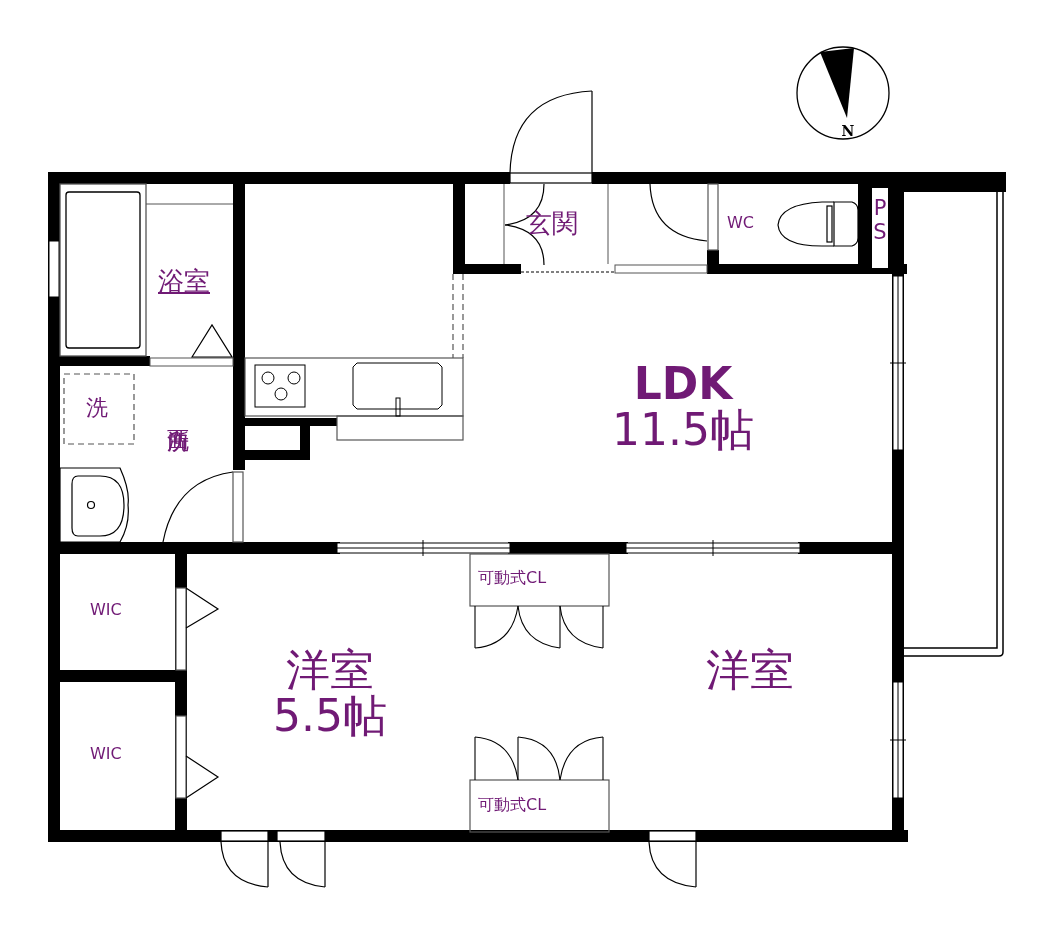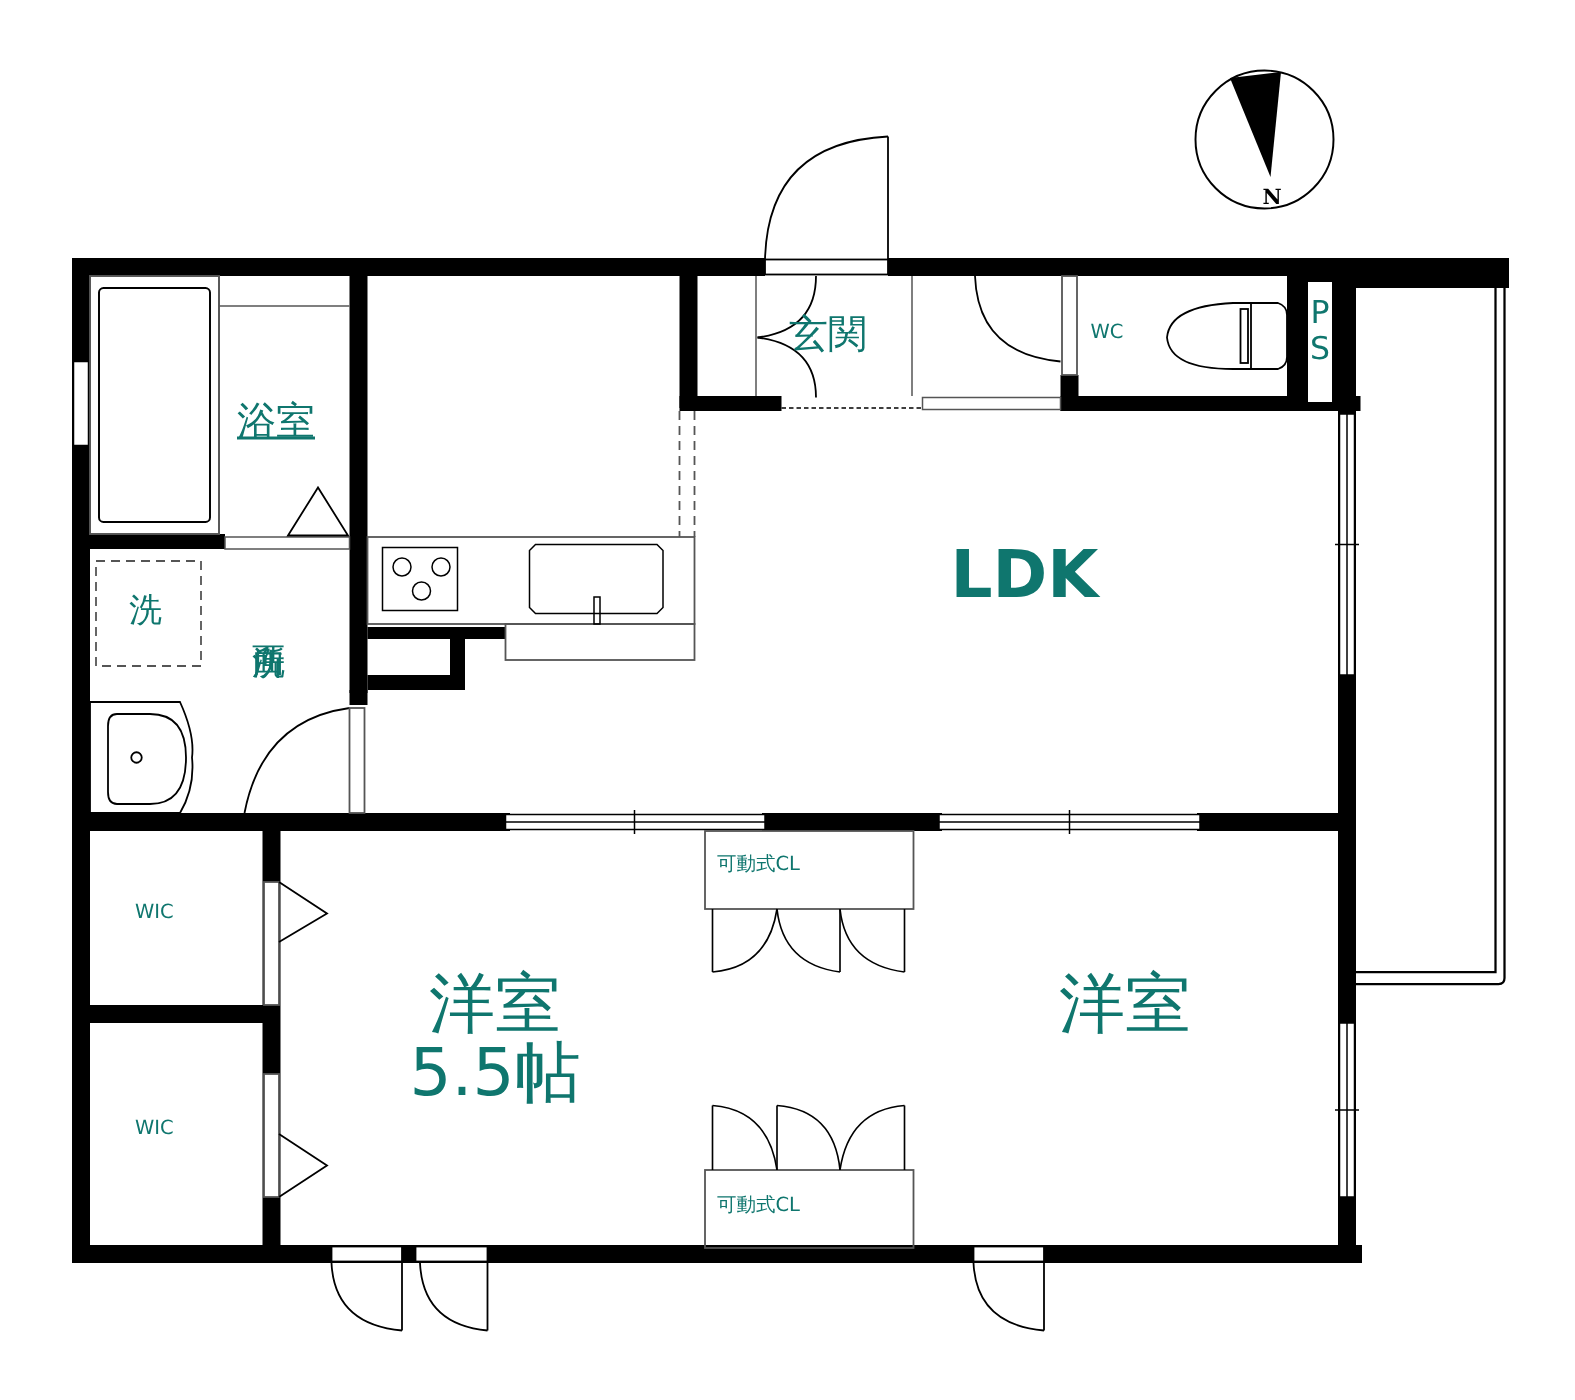--- a/index.html
+++ b/index.html
@@ -1,22 +1,22 @@
 <!DOCTYPE html>
 <html><head>
 <meta charset="utf-8">
 <style>
   html, body { margin: 0; padding: 0; background: #ffffff; }
   body { width: 1050px; height: 933px; position: relative; overflow: hidden; font-family: "DejaVu Sans", "Liberation Sans", sans-serif; }
   #plan { position: absolute; left: 0; top: 0; }
-  .lbl { position: absolute; color: #0f766e; line-height: 1; white-space: nowrap; text-align: center; }
+  .lbl { position: absolute; color: #701a75; line-height: 1; white-space: nowrap; text-align: center; }
   .lbl-lg { font-size: 44px; }
   .lbl-md { font-size: 26px; }
   .lbl-sm { font-size: 22px; }
-  .lbl-xs { font-size: 13px; }
+  .lbl-xs { font-size: 16px; }
   .vert { writing-mode: vertical-rl; text-orientation: upright; letter-spacing: 0; }
 </style>
 </head>
 <body>
 
 <svg id="plan" width="1050" height="933" viewBox="0 0 1050 933" xmlns="http://www.w3.org/2000/svg">
 
   <g fill="none" stroke="#000" stroke-width="1.5">
     <path d="M903 185 L1003 185 L1003 652 Q1003 656 999 656 L903 656"></path>
     <path d="M903 185 L997 185 L997 648 L903 648"></path>
@@ -201,20 +201,21 @@
 
 <div class="lbl lbl-md" style="left:158px; top:268px;text-decoration:underline;">浴室</div>
 <div class="lbl lbl-sm" style="left:86px; top:397px;">洗</div>
 <div class="lbl lbl-sm vert" style="left:167px; top:412px;">洗面所</div>
 <div class="lbl lbl-md" style="left:526px; top:210px;">玄関</div>
 <div class="lbl lbl-xs" style="left:727px; top:215px;">WC</div>
 <div class="lbl lbl-sm vert" style="left:869px; top:196px; font-size:21px;">PS</div>
 
 <div style="position:absolute; left:588px; top:362px; width:190px; text-align:center;">
   <div class="lbl lbl-lg" style="position:static;font-weight:bold;">LDK</div>
+  <div class="lbl lbl-lg" style="position:static; margin-top:2px;">11.5帖</div>
 </div>
 
 <div style="position:absolute; left:240px; top:648px; width:180px; text-align:center;">
   <div class="lbl lbl-lg" style="position:static;">洋室</div>
   <div class="lbl lbl-lg" style="position:static; margin-top:2px;">5.5帖</div>
 </div>
 
 <div style="position:absolute; left:660px; top:648px; width:180px; text-align:center;">
   <div class="lbl lbl-lg" style="position:static;">洋室</div>
 </div>

